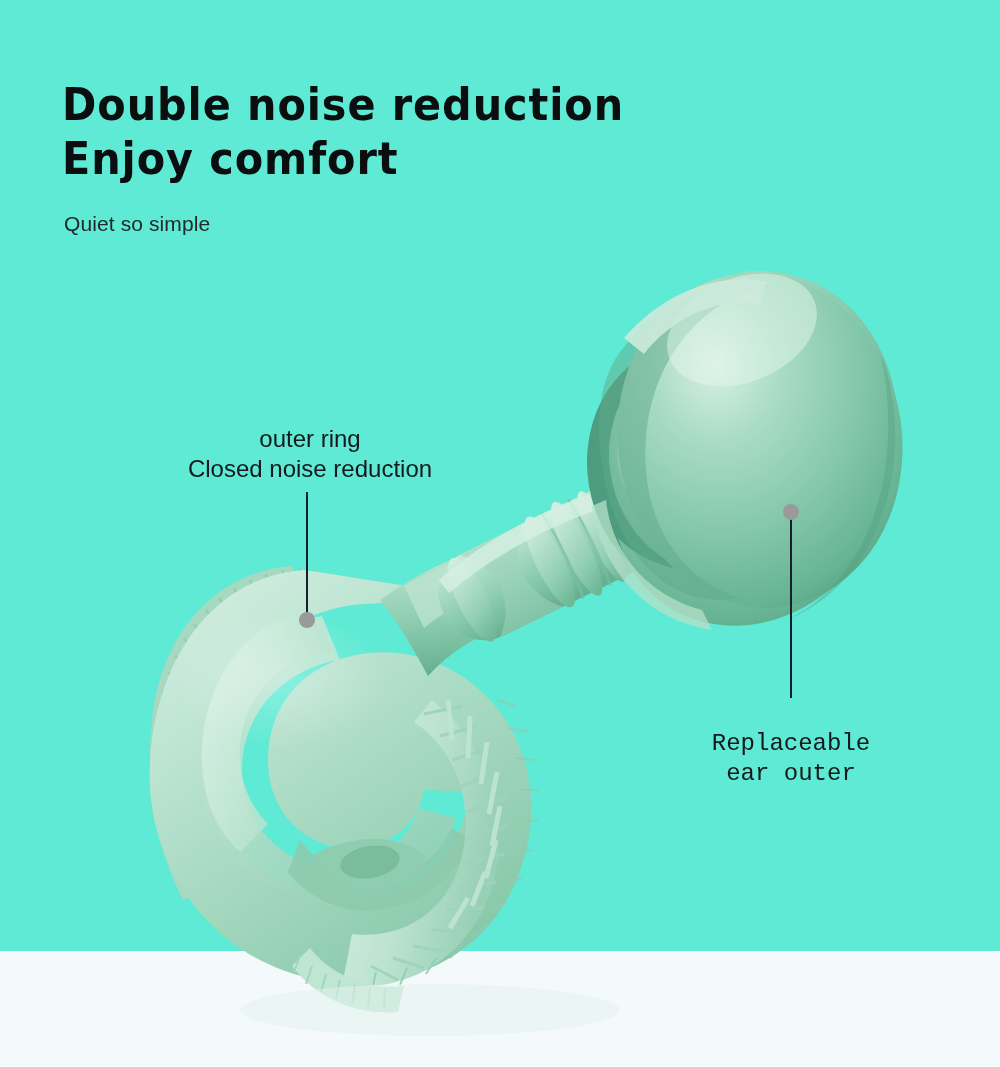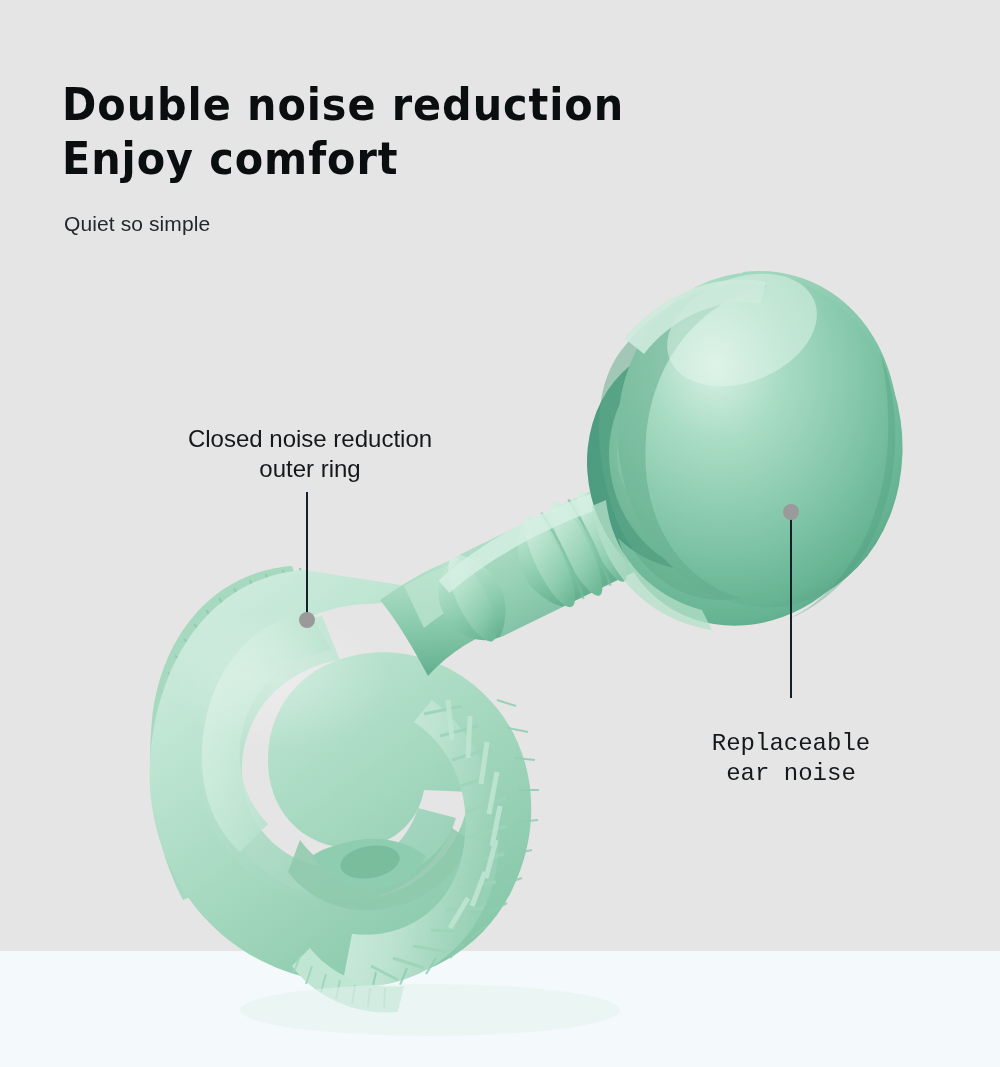--- a/index.html
+++ b/index.html
@@ -13,21 +13,21 @@
     background: #f4fafb;
     font-family: "Liberation Sans", sans-serif;
     overflow: hidden;
     position: relative;
   }
 
   #page {
     position: relative;
     width: 1000px;
     height: 951px;
-    background: #e5e5e5;
+    background: #5eead4;
   }
 
   
   .headline-block {
     position: absolute;
     left: 62px;
     top: 78px;
     width: 700px;
   }
   .headline-line {
@@ -432,26 +432,26 @@
   </svg>
 
   <div class="headline-block">
     <div class="headline-line">Double noise reduction</div>
     <div class="headline-line">Enjoy comfort</div>
   </div>
 
   <div class="subtitle">Quiet so simple</div>
 
   <div class="annotation left">
+    <span class="ann-line-text">outer ring</span>
     <span class="ann-line-text">Closed noise reduction</span>
-    <span class="ann-line-text">outer ring</span>
   </div>
   <div class="leader left"></div>
   <div class="dot left"></div>
 
   <div class="annotation right">
     <span class="ann-line-text">Replaceable</span>
-    <span class="ann-line-text">ear noise</span>
+    <span class="ann-line-text">ear outer</span>
   </div>
   <div class="leader right"></div>
   <div class="dot right"></div>
 
 </div>
 
 </body></html>

